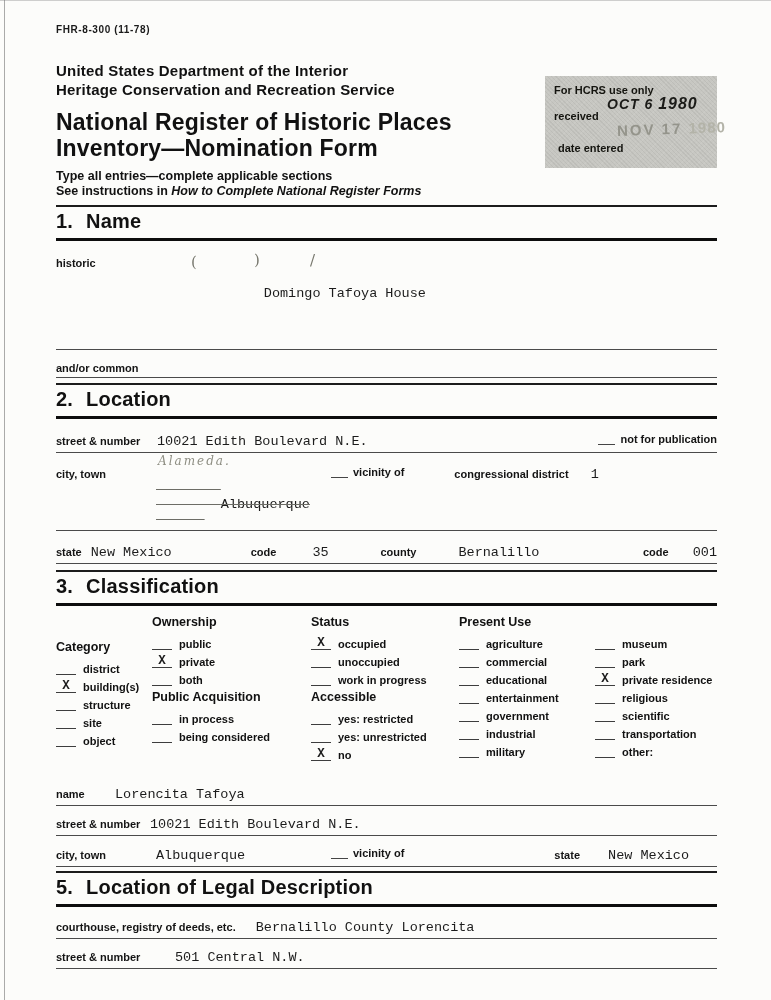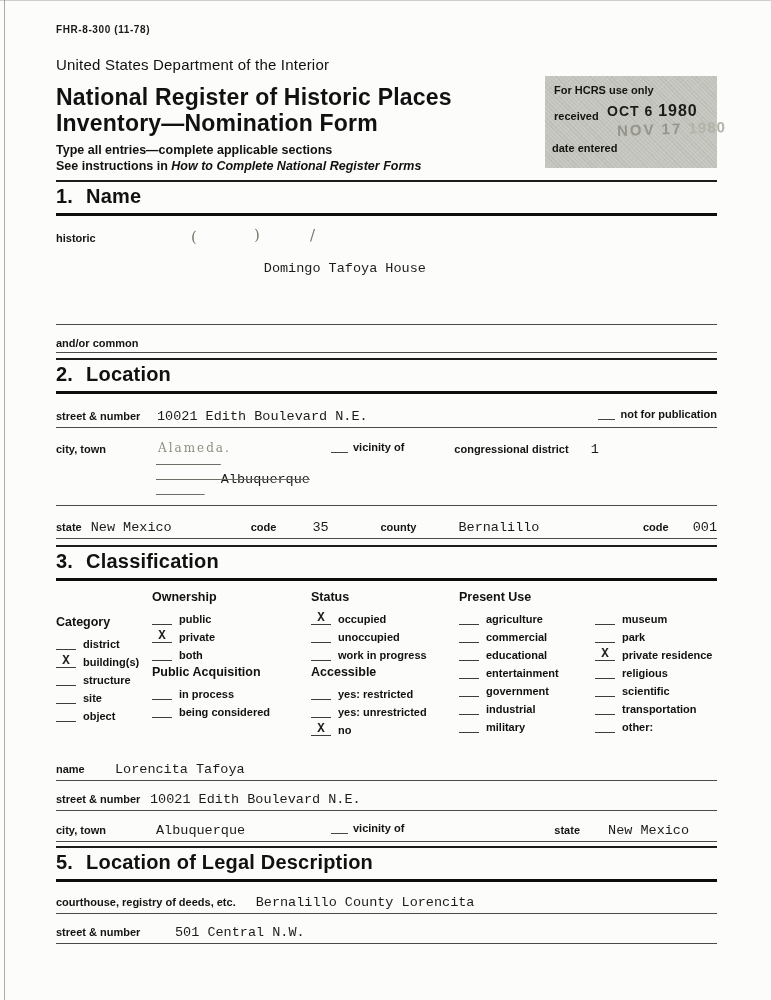--- a/index.html
+++ b/index.html
@@ -6,54 +6,54 @@
   body { background:#e8e8e6; font-family:"Liberation Sans", sans-serif; }
   .page {
     width:771px; height:1000px; background:#fcfcfa; position:relative;
     color:#111; overflow:hidden; margin:0 auto;
   }
   .scan-edge-left { position:absolute; left:4px; top:0; width:1px; height:100%; background:rgba(70,70,70,.45); }
   .scan-edge-top { position:absolute; left:0; top:0; width:100%; height:1px; background:rgba(120,120,120,.35); }
   .content { padding:24px 54px 0 56px; position:relative; }
 
   .form-number { font-size:10px; font-weight:bold; letter-spacing:.6px; color:#1a1a1a; }
-  .agency { font-size:15px; font-weight:normal; line-height:1.27; margin-top:20px; letter-spacing:.2px; }
+  .agency { font-size:15px; font-weight:bold; line-height:1.27; margin-top:26px; letter-spacing:.2px; }
   .main-title { font-size:23px; font-weight:bold; line-height:1.14; margin-top:10px; letter-spacing:.2px; }
   .instructions { font-size:12.5px; font-weight:bold; line-height:1.22; margin-top:7px; }
   .instructions .it { font-style:italic; }
 
   
   .stamp-box {
     position:absolute; left:545px; top:76px; width:172px; height:92px;
     background:#c7c7c2;
     background-image:repeating-linear-gradient(45deg, rgba(0,0,0,.05) 0 1px, transparent 1px 3px),
                      repeating-linear-gradient(-45deg, rgba(255,255,255,.07) 0 1px, transparent 1px 4px);
     padding:8px 9px; font-size:11px; font-weight:bold; color:#14140f;
   }
   .stamp-box .received-label { position:absolute; left:9px; top:34px; }
-  .stamp-box .date-entered-label { position:absolute; left:7px; top:66px; }
-  .stamp-received { position:absolute; left:62px; top:26px; font-size:14px; font-weight:bold; letter-spacing:1px; color:#1b1b18; white-space:nowrap; }
+  .stamp-box .date-entered-label { position:absolute; left:13px; top:66px; }
+  .stamp-received { position:absolute; left:62px; top:19px; font-size:14px; font-weight:bold; letter-spacing:1px; color:#1b1b18; white-space:nowrap;font-style:italic; }
   .stamp-received .yr { font-size:16px; }
   .stamp-entered { position:absolute; left:72px; top:44px; font-size:15px; font-weight:bold; letter-spacing:2px; color:#94948b; transform:rotate(-2deg); white-space:nowrap; }
   .stamp-entered .yr { color:#b3b3a8; letter-spacing:1px; }
 
   
   .sec-h {
     border-top:2px solid #1c1c1c; border-bottom:3px solid #0d0d0d;
     padding:3px 0 5px; font-size:20px; font-weight:bold; letter-spacing:.2px;
   }
   .sec-num { display:inline-block; margin-right:13px; }
 
   
   .frow { display:flex; align-items:baseline; border-bottom:1px solid #4a4a4a; padding-bottom:3px; position:relative; }
   .flabel { font-size:11px; font-weight:bold; white-space:nowrap; color:#141414; }
   .typed { font-family:"Liberation Mono","DejaVu Sans Mono",monospace; font-size:13.5px; color:#1c1c1c; white-space:pre; }
   .blank { display:inline-block; width:17px; border-bottom:1px solid #454545; height:11px; margin-right:5px; flex:none; }
   .struck { text-decoration:line-through; text-decoration-color:#6d6d66; text-decoration-thickness:1px; }
-  .handwritten { position:absolute; top:-13px; left:2px; font-family:"DejaVu Serif",serif; font-size:12px; color:#8e8e83; letter-spacing:2px;margin-top:12px; }
+  .handwritten { position:absolute; top:-13px; left:2px; font-family:"DejaVu Serif",serif; font-style:italic; font-size:12px; color:#8e8e83; letter-spacing:2px; }
   .hand-mark { position:absolute; font-family:"DejaVu Serif",serif; font-size:15px; color:#77776d; }
 
   
   .class-grid { display:flex; margin-top:9px; padding-bottom:6px; }
   .col-h { font-size:12.5px; font-weight:bold; margin-bottom:6px; height:15px; }
   .cb-item { display:flex; align-items:flex-end; margin-bottom:4px; font-size:11px; font-weight:bold; height:14px; }
   .cb { display:inline-block; width:20px; flex:none; text-align:center; border-bottom:1px solid #3d3d3d;
         font-family:"Liberation Mono","DejaVu Sans Mono",monospace; font-size:12.5px; line-height:12px; height:13px; margin-right:7px; color:#1c1c1c; }
   .c1 { width:96px;margin-top:25px; } .c2 { width:159px; } .c3 { width:148px; } .c4 { width:136px; } .c5 { flex:1; }
 
@@ -79,20 +79,21 @@
       <span class="yr">1980</span>
     </div>
     <div class="date-entered-label">date entered</div>
   </div>
 
   <div class="content">
     <div class="form-number">FHR-8-300   (11-78)</div>
 
     <div class="agency">
       <div>United States Department of the Interior</div>
+      <div>Heritage Conservation and Recreation Service</div>
     </div>
 
     <div class="main-title">
       <div>National Register of Historic Places</div>
       <div>Inventory—Nomination Form</div>
     </div>
 
     <div class="instructions">
       <div>Type all entries—complete applicable sections</div>
       <div><span>See instructions in </span><span class="it">How to Complete National Register Forms</span></div>

